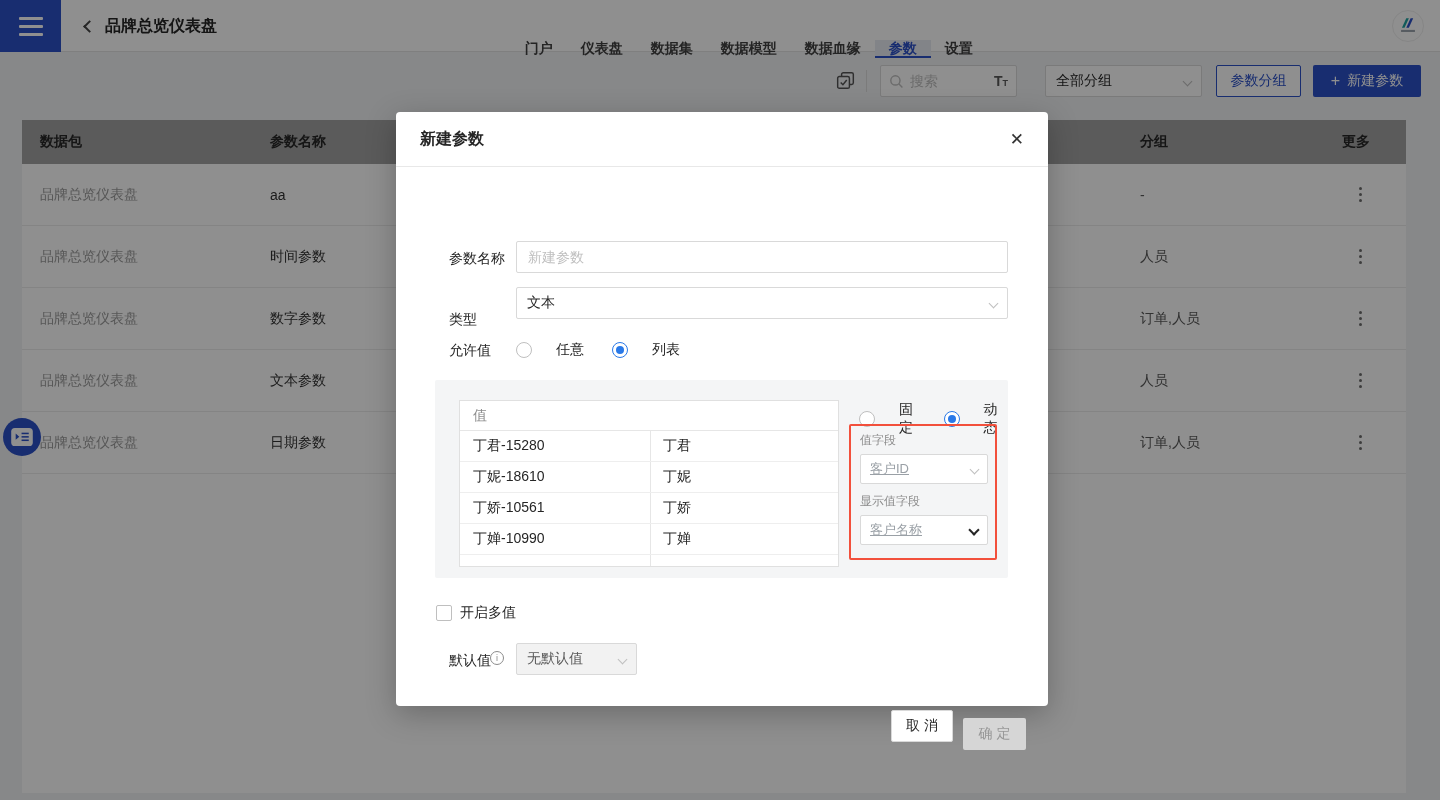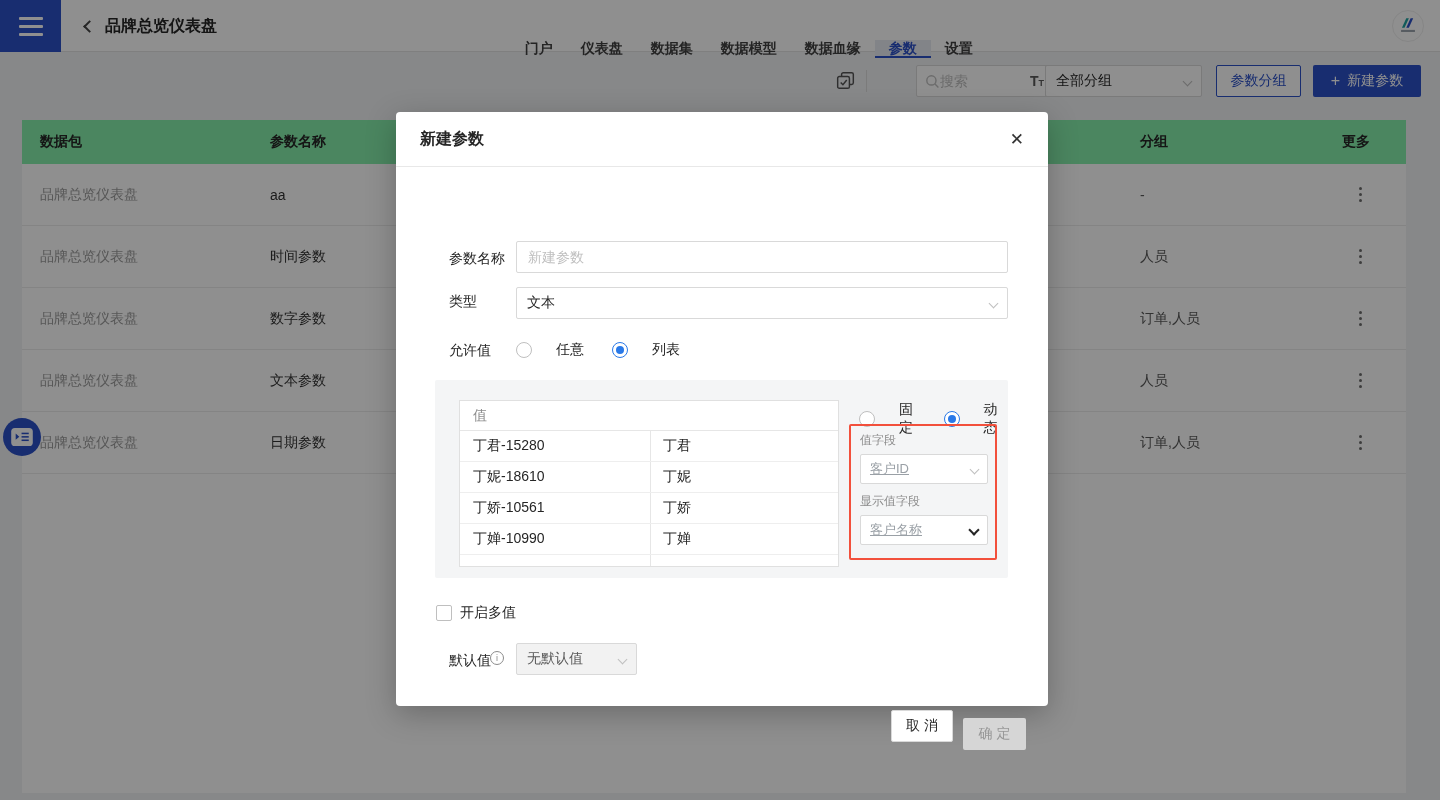--- a/index.html
+++ b/index.html
@@ -22,36 +22,36 @@
   .page-title{position:absolute;left:105px;top:0;height:52px;line-height:52px;font-size:16px;font-weight:700;color:var(--text-dark);}
   .tabs{position:absolute;left:52%;transform:translateX(-50%);top:6px;height:52px;display:flex;align-items:flex-end;}
   .tab{position:relative;display:flex;align-items:center;padding:0 14px;font-size:14px;font-weight:600;color:#404040;cursor:pointer;}
   .tab.on{color:var(--brand);background:#e8ebf2;}
   .tab.on::after{content:"";position:absolute;left:0;right:0;bottom:0;height:2px;background:var(--brand);}
   .logo{position:absolute;right:16px;top:10px;width:32px;height:32px;border-radius:50%;background:#fff;border:1px solid #eee;display:flex;align-items:center;justify-content:center;}
 
   
   .toolbar-icon{position:absolute;left:836px;top:71px;width:19px;height:19px;cursor:pointer;}
   .toolbar-div{position:absolute;left:866px;top:70px;width:1px;height:22px;background:#dcdcdc;}
-  .search-box{position:absolute;left:916px;top:65px;width:137px;height:32px;background:#fff;border:1px solid var(--border);border-radius:2px;display:flex;align-items:center;padding:0 8px;}
+  .search-box{position:absolute;left:880px;top:65px;width:137px;height:32px;background:#fff;border:1px solid var(--border);border-radius:2px;display:flex;align-items:center;padding:0 8px;gap:6px;}
   .search-box input{flex:1;min-width:0;border:none;outline:none;font-size:14px;color:var(--text-dark);font-family:inherit;background:transparent;}
   .search-box input::placeholder{color:var(--text-ph);}
   .font-icon{font-weight:600;color:var(--text-mid);font-size:14px;line-height:1;cursor:pointer;white-space:nowrap;}
   .font-icon .small{font-size:9px;}
   .select{background:#fff;border:1px solid var(--border);border-radius:2px;display:flex;align-items:center;justify-content:space-between;padding:0 10px;font-size:14px;color:var(--text-dark);cursor:pointer;}
   .group-select{position:absolute;left:1045px;top:65px;width:157px;height:32px;}
   .btn{display:flex;align-items:center;justify-content:center;font-size:14px;border-radius:2px;cursor:pointer;}
   .btn-outline{position:absolute;left:1216px;top:65px;width:85px;height:32px;background:#fff;border:1px solid var(--brand);color:var(--brand);}
   .btn-primary{position:absolute;left:1313px;top:65px;width:108px;height:32px;background:var(--brand);color:#fff;border:none;gap:7px;}
   .btn-primary .plus{font-size:16px;font-weight:400;line-height:1;}
 
   
   .card{position:absolute;left:22px;top:120px;width:1384px;height:673px;background:#fff;}
   .grid-row{display:grid;grid-template-columns:230px 870px 202px 1fr;padding:0 18px;align-items:center;}
-  .thead{height:44px;background:#86efac;font-weight:700;font-size:14px;color:var(--text-dark);}
+  .thead{height:44px;background:#a3a3a3;font-weight:700;font-size:14px;color:var(--text-dark);}
   .trow{height:62px;border-bottom:1px solid #ececec;font-size:14px;}
   .trow .pkg{color:#9c9c9c;}
   .trow .pname{color:#333;}
   .trow .grp{color:var(--text-mid);}
   .kebab{width:24px;height:24px;display:flex;flex-direction:column;align-items:center;justify-content:center;gap:3px;cursor:pointer;margin-left:6px;}
   .kebab i{width:3px;height:3px;border-radius:50%;background:#6e6e6e;}
 
   
   .float-widget{position:absolute;left:3px;top:418px;width:38px;height:38px;border-radius:50%;background:var(--brand);display:flex;align-items:center;justify-content:center;cursor:pointer;z-index:5;}
 
@@ -226,21 +226,21 @@
   <div class="modal">
     <div class="modal-head">
       <span class="modal-title">新建参数</span>
       <span class="modal-close">✕</span>
     </div>
     <div class="modal-body">
 
       <span class="f-label" style="left:53px;top:83px;">参数名称</span>
       <input class="f-input" style="top: 74px;" type="text" placeholder="新建参数">
 
-      <span class="f-label" style="left:53px;top:126px;">类型</span>
+      <span class="f-label" style="left:53px;top:144px;">类型</span>
       <div class="select f-select" style="top:120px;">
         <span>文本</span>
         <span class="chev"></span>
       </div>
 
       <span class="f-label" style="left:53px;top:175px;">允许值</span>
       <div class="allow-row">
         <span class="radio-item">
           <span class="radio"></span>
           <span>任意</span>

